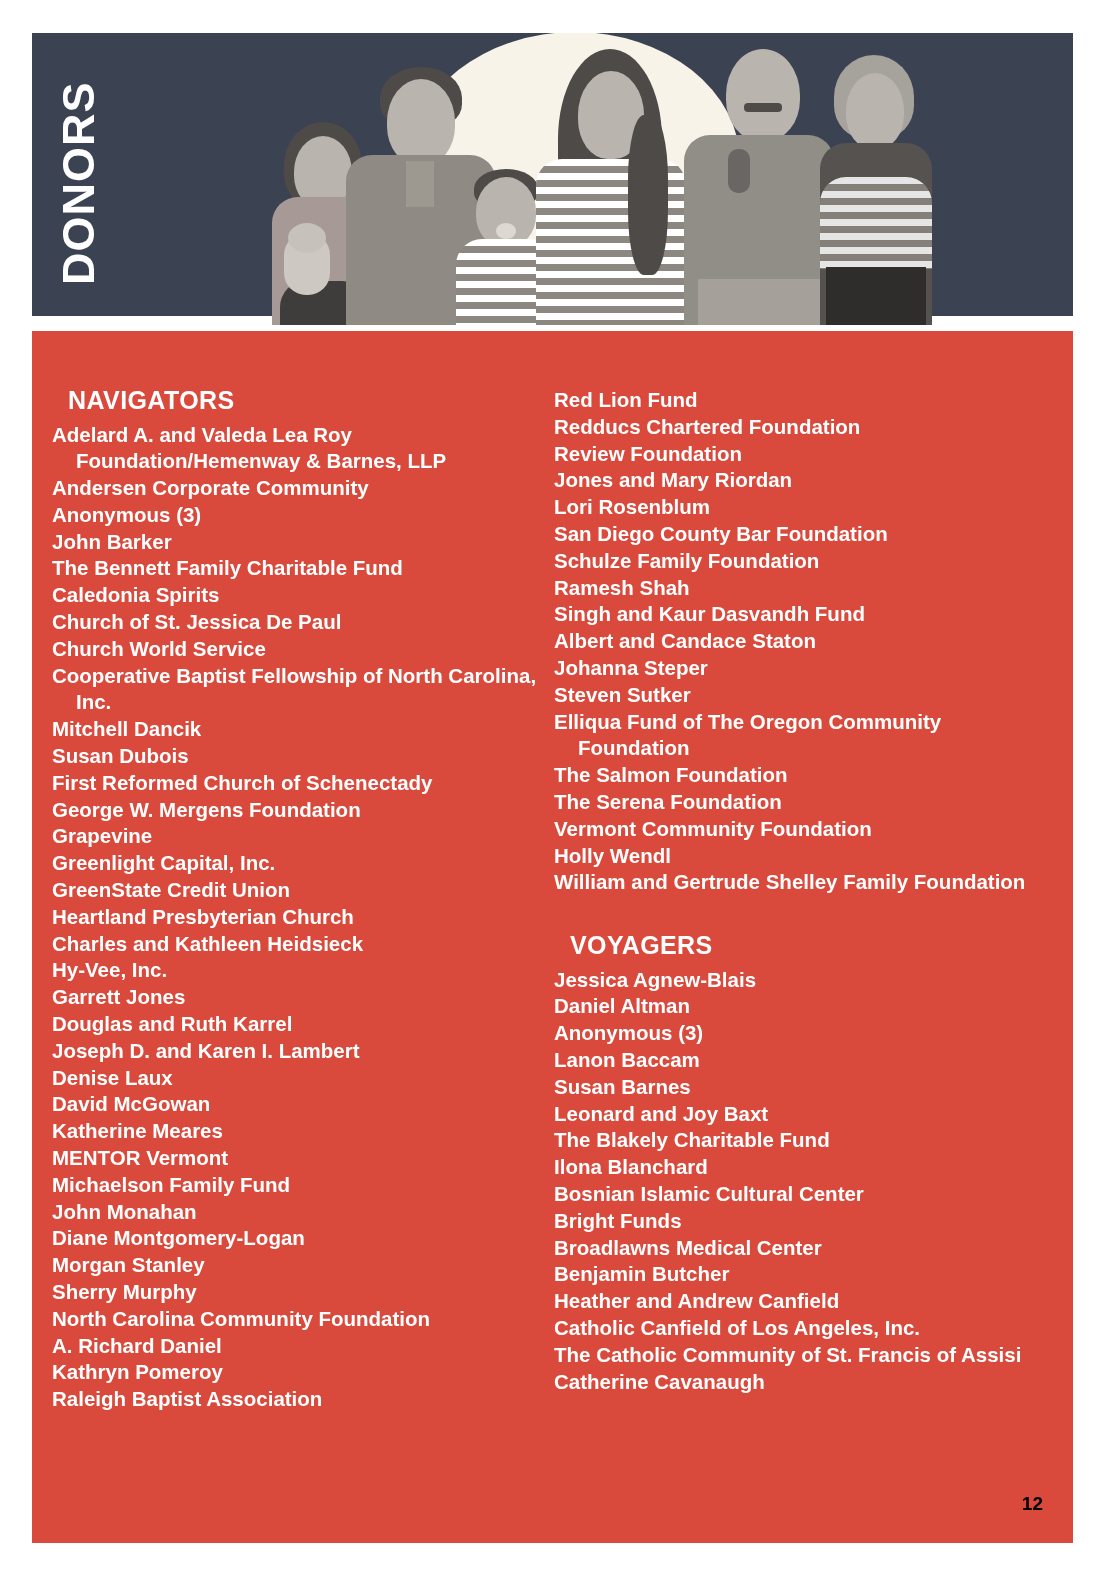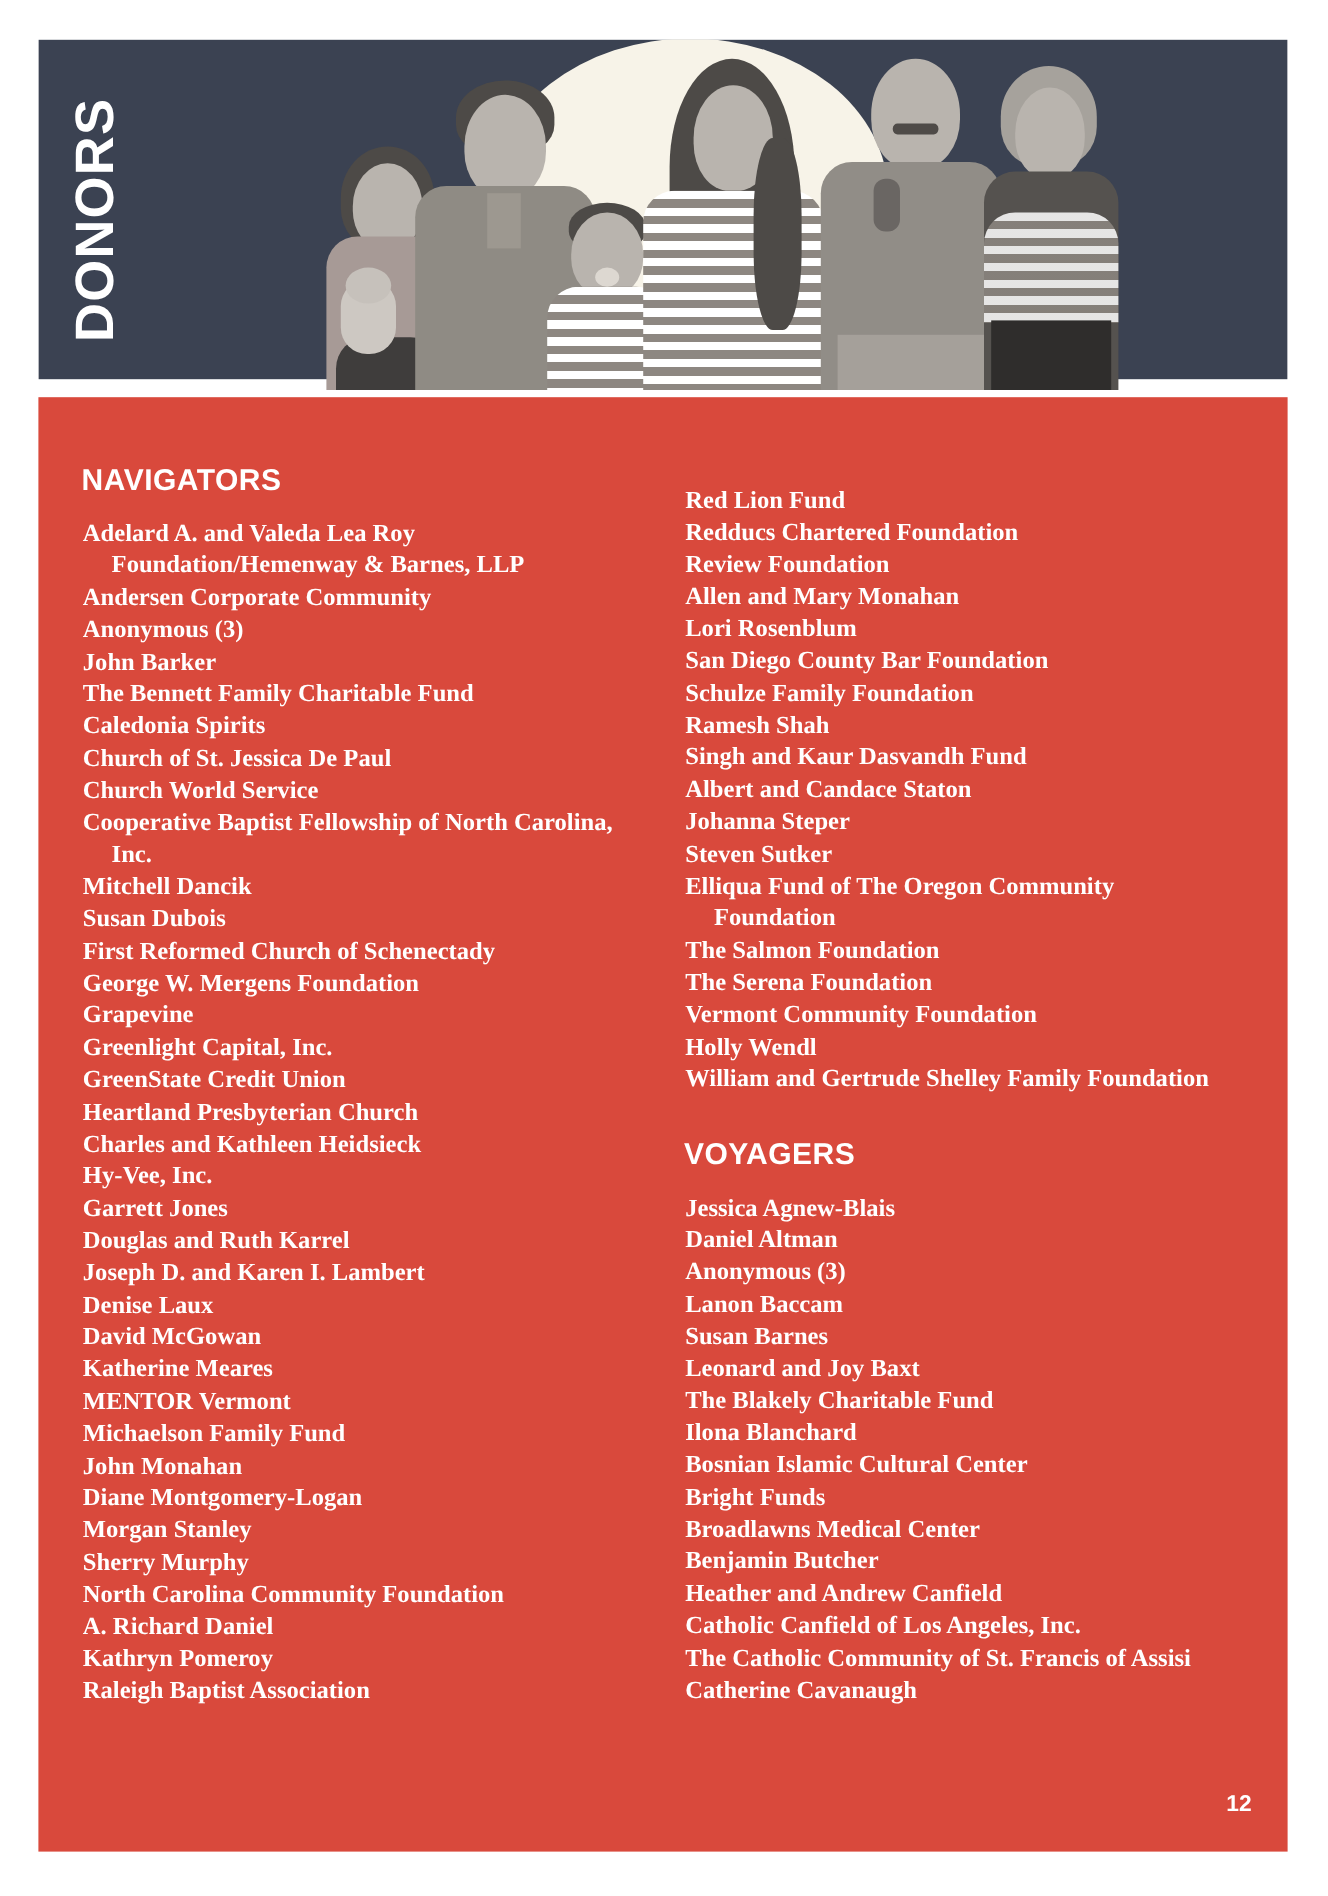--- a/index.html
+++ b/index.html
@@ -128,40 +128,39 @@
     font-size: 25px;
     font-weight: bold;
     letter-spacing: 0.4px;
     margin: 0 0 7px 16px;
     line-height: 1.1;
   }
   .group-heading.spaced { margin-top: 36px; }
 
   ul.donor-list {
     list-style: none;
-    margin: 17px;
+    margin: 0;
     padding: 0;
-    font-family: Liberation Serif, serif;
   }
   ul.donor-list li {
     color: #ffffff;
     font-size: 20.5px;
     font-weight: bold;
     line-height: 26.8px;
     padding-left: 24px;
     text-indent: -24px;
     margin: 0;
     white-space: pre-line;
   }
 
   .page-number {
     position: absolute;
     right: 30px;
     bottom: 28px;
-    color: #ffffff;
+    color: #000000;
     font-size: 19px;
     font-weight: bold;
   }
 </style>
 </head>
 <body>
 
 <div class="header-clip">
   <div class="header-band" style="left:0;top:0;"></div>
 
@@ -263,21 +262,21 @@
           <li>Kathryn Pomeroy</li>
           <li>Raleigh Baptist Association</li>
         </ul>
     </div>
 
     <div class="col col-right">
       <ul class="donor-list">
           <li>Red Lion Fund</li>
           <li>Redducs Chartered Foundation</li>
           <li>Review Foundation</li>
-          <li>Allen and Mary Monahan</li>
+          <li>Jones and Mary Riordan</li>
           <li>Lori Rosenblum</li>
           <li>San Diego County Bar Foundation</li>
           <li>Schulze Family Foundation</li>
           <li>Ramesh Shah</li>
           <li>Singh and Kaur Dasvandh Fund</li>
           <li>Albert and Candace Staton</li>
           <li>Johanna Steper</li>
           <li>Steven Sutker</li>
           <li>Elliqua Fund of The Oregon Community
 Foundation</li>

